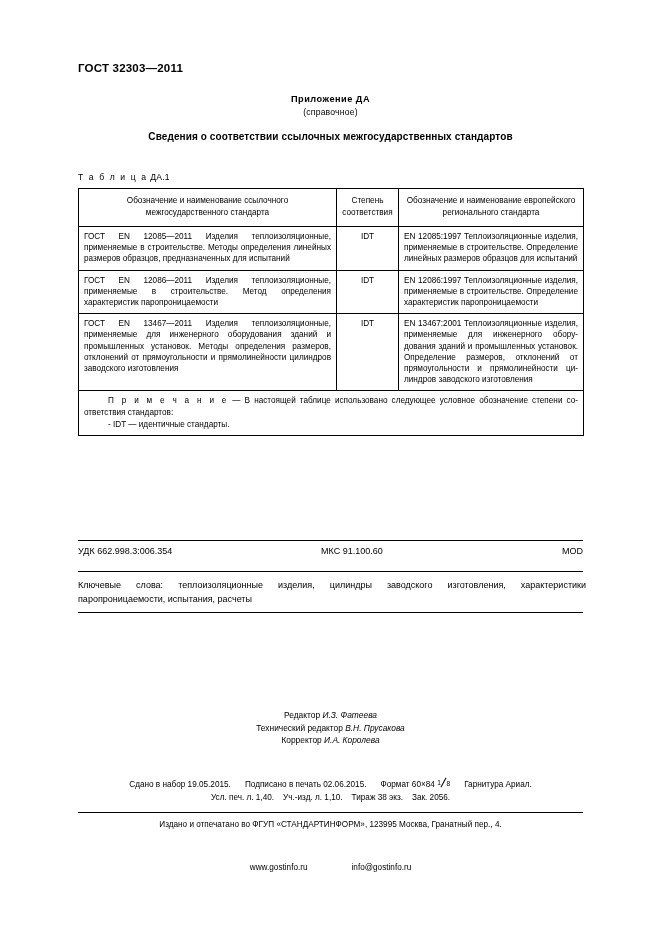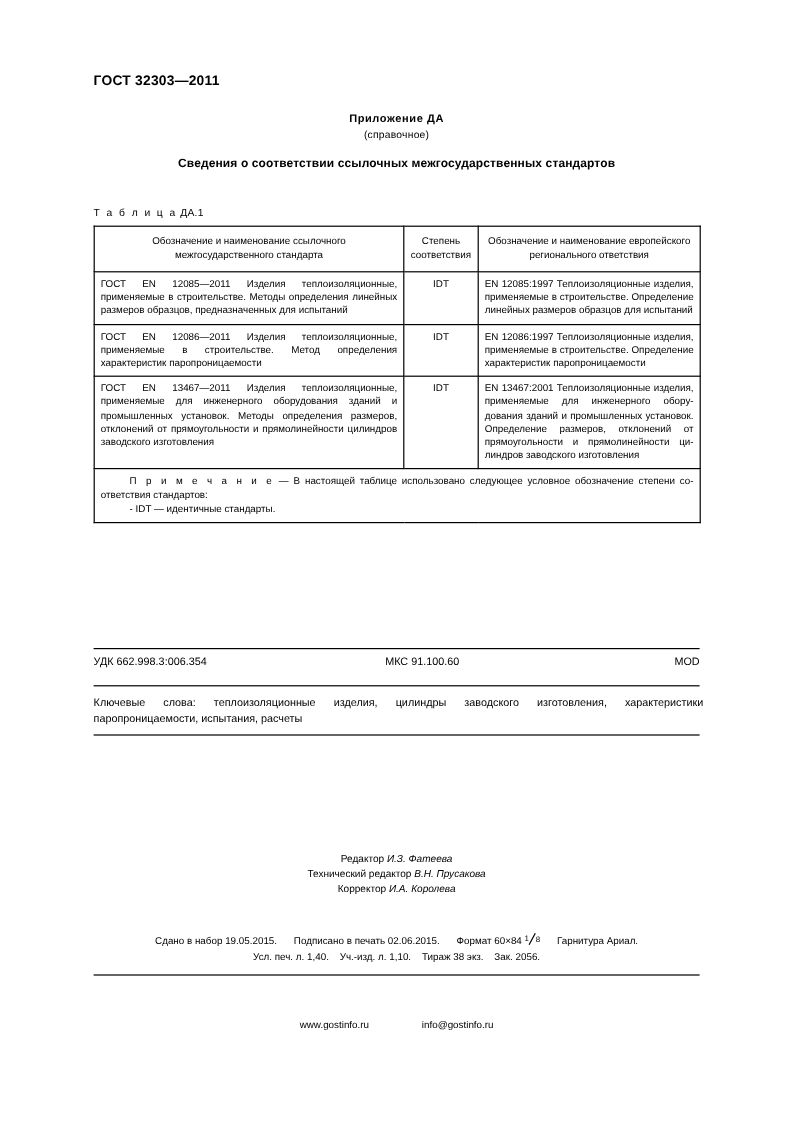--- a/index.html
+++ b/index.html
@@ -257,21 +257,21 @@
         <th>
           <div>Обозначение и наименование ссылочного</div>
           <div>межгосударственного стандарта</div>
         </th>
         <th>
           <div>Степень</div>
           <div>соответствия</div>
         </th>
         <th>
           <div>Обозначение и наименование европейского</div>
-          <div>регионального ответствия</div>
+          <div>регионального стандарта</div>
         </th>
       </tr>
     </thead>
     <tbody>
       <tr>
         <td class="cell-just">ГОСТ EN 12085—2011 Изделия теплоизоляционные, применяемые в строительстве. Методы определения линейных размеров образцов, предназначенных для испытаний</td>
         <td class="cell-center">IDT</td>
         <td class="cell-just">EN 12085:1997 Теплоизоляционные изде­лия, применяемые в строительстве. Опре­деление линейных размеров образцов для испытаний</td>
       </tr>
       <tr>
@@ -318,16 +318,17 @@
       <span class="seg"><span>Сдано в набор</span> <span>19.05.2015.</span></span><span class="gap-l"></span><span class="seg"><span>Подписано в печать</span> <span>02.06.2015.</span></span><span class="gap-l"></span><span class="seg"><span>Формат</span> <span>60×84</span> <span class="frac"><span class="num">1</span><span class="bar"></span><span class="den">8</span></span></span><span class="gap-l"></span><span class="seg"><span>Гарнитура</span> <span>Ариал.</span></span>
     </div>
     <div>
       <span class="seg"><span>Усл. печ. л.</span> <span>1,40.</span></span><span class="gap-s"></span><span class="seg"><span>Уч.-изд. л.</span> <span>1,10.</span></span><span class="gap-s"></span><span class="seg"><span>Тираж</span> <span>38 экз.</span></span><span class="gap-s"></span><span class="seg"><span>Зак.</span> <span>2056.</span></span>
     </div>
   </div>
 
   <div class="rule-pub"></div>
 
   <div class="publisher">
+    <div>Издано и отпечатано во ФГУП «СТАНДАРТИНФОРМ», 123995 Москва, Гранатный пер., 4.</div>
     <div><span class="web">www.gostinfo.ru</span><span class="mail">info@gostinfo.ru</span></div>
   </div>
 
 </div>
 
 </body></html>

